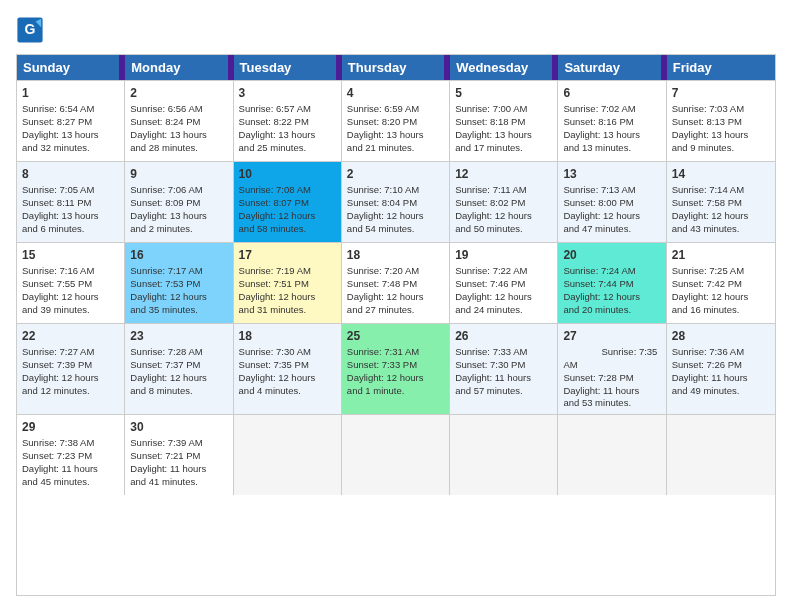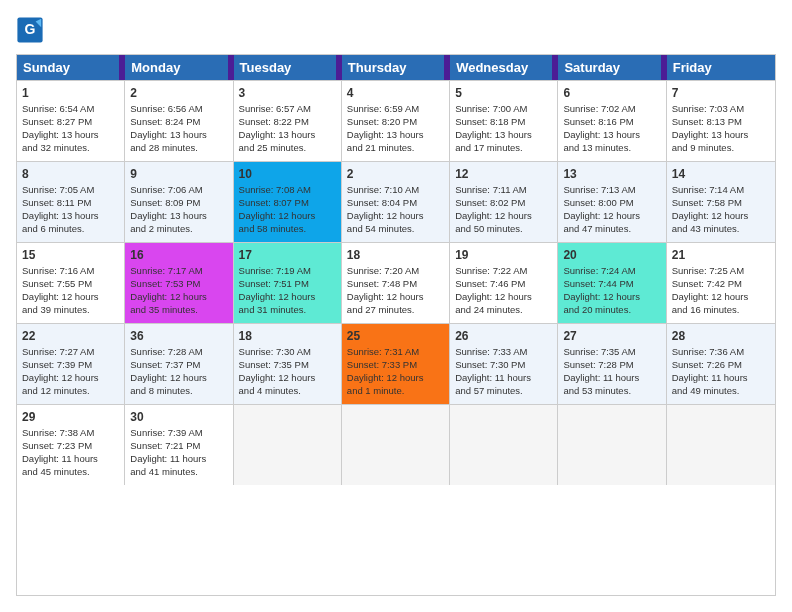--- a/index.html
+++ b/index.html
@@ -200,25 +200,25 @@
           <div class="cal-cell" style="background: rgb(238, 244, 251);"><span class="day-num">14</span><span style="white-space: pre-line;">Sunrise: 7:14 AM
 Sunset: 7:58 PM
 Daylight: 12 hours
 and 43 minutes.</span></div>
         </div>
         <div class="cal-row">
           <div class="cal-cell" style="background: rgb(255, 255, 255);"><span class="day-num">15</span><span style="white-space: pre-line;">Sunrise: 7:16 AM
 Sunset: 7:55 PM
 Daylight: 12 hours
 and 39 minutes.</span></div>
-          <div class="cal-cell" style="background: #d946ef;"><span class="day-num">16</span><span style="white-space: pre-line;">Sunrise: 7:17 AM
+          <div class="cal-cell" style="background: #7dd3fc;"><span class="day-num">16</span><span style="white-space: pre-line;">Sunrise: 7:17 AM
 Sunset: 7:53 PM
 Daylight: 12 hours
 and 35 minutes.</span></div>
-          <div class="cal-cell" style="background: #5eead4;"><span class="day-num">17</span><span style="white-space: pre-line;">Sunrise: 7:19 AM
+          <div class="cal-cell" style="background: #fef9c3;"><span class="day-num">17</span><span style="white-space: pre-line;">Sunrise: 7:19 AM
 Sunset: 7:51 PM
 Daylight: 12 hours
 and 31 minutes.</span></div>
           <div class="cal-cell" style="background: rgb(255, 255, 255);"><span class="day-num">18</span><span style="white-space: pre-line;">Sunrise: 7:20 AM
 Sunset: 7:48 PM
 Daylight: 12 hours
 and 27 minutes.</span></div>
           <div class="cal-cell" style="background: rgb(255, 255, 255);"><span class="day-num">19</span><span style="white-space: pre-line;">Sunrise: 7:22 AM
 Sunset: 7:46 PM
 Daylight: 12 hours
@@ -230,37 +230,37 @@
           <div class="cal-cell" style="background: rgb(255, 255, 255);"><span class="day-num">21</span><span style="white-space: pre-line;">Sunrise: 7:25 AM
 Sunset: 7:42 PM
 Daylight: 12 hours
 and 16 minutes.</span></div>
         </div>
         <div class="cal-row">
           <div class="cal-cell" style="background: rgb(238, 244, 251);"><span class="day-num">22</span><span style="white-space: pre-line;">Sunrise: 7:27 AM
 Sunset: 7:39 PM
 Daylight: 12 hours
 and 12 minutes.</span></div>
-          <div class="cal-cell" style="background: rgb(238, 244, 251);"><span class="day-num">36</span><span style="white-space: pre-line;">Sunrise: 7:28 AM
+          <div class="cal-cell" style="background: rgb(238, 244, 251);"><span class="day-num">23</span><span style="white-space: pre-line;">Sunrise: 7:28 AM
 Sunset: 7:37 PM
 Daylight: 12 hours
 and 8 minutes.</span></div>
           <div class="cal-cell" style="background: rgb(238, 244, 251);"><span class="day-num">18</span><span style="white-space: pre-line;">Sunrise: 7:30 AM
 Sunset: 7:35 PM
 Daylight: 12 hours
 and 4 minutes.</span></div>
-          <div class="cal-cell" style="background: #f97316;"><span class="day-num">25</span><span style="white-space: pre-line;">Sunrise: 7:31 AM
+          <div class="cal-cell" style="background: #86efac;"><span class="day-num">25</span><span style="white-space: pre-line;">Sunrise: 7:31 AM
 Sunset: 7:33 PM
 Daylight: 12 hours
 and 1 minute.</span></div>
           <div class="cal-cell" style="background: rgb(238, 244, 251);"><span class="day-num">26</span><span style="white-space: pre-line;">Sunrise: 7:33 AM
 Sunset: 7:30 PM
 Daylight: 11 hours
 and 57 minutes.</span></div>
-          <div class="cal-cell" style="background: rgb(238, 244, 251);"><span class="day-num">27</span><span style="white-space: pre-line;">Sunrise: 7:35 AM
+          <div class="cal-cell" style="background: rgb(238, 244, 251);"><span class="day-num">27</span><span style="white-space: pre-line; margin-left: 38px;">Sunrise: 7:35 AM
 Sunset: 7:28 PM
 Daylight: 11 hours
 and 53 minutes.</span></div>
           <div class="cal-cell" style="background: rgb(238, 244, 251);"><span class="day-num">28</span><span style="white-space: pre-line;">Sunrise: 7:36 AM
 Sunset: 7:26 PM
 Daylight: 11 hours
 and 49 minutes.</span></div>
         </div>
         <div class="cal-row">
           <div class="cal-cell" style="background: rgb(255, 255, 255);"><span class="day-num">29</span><span style="white-space: pre-line;">Sunrise: 7:38 AM

